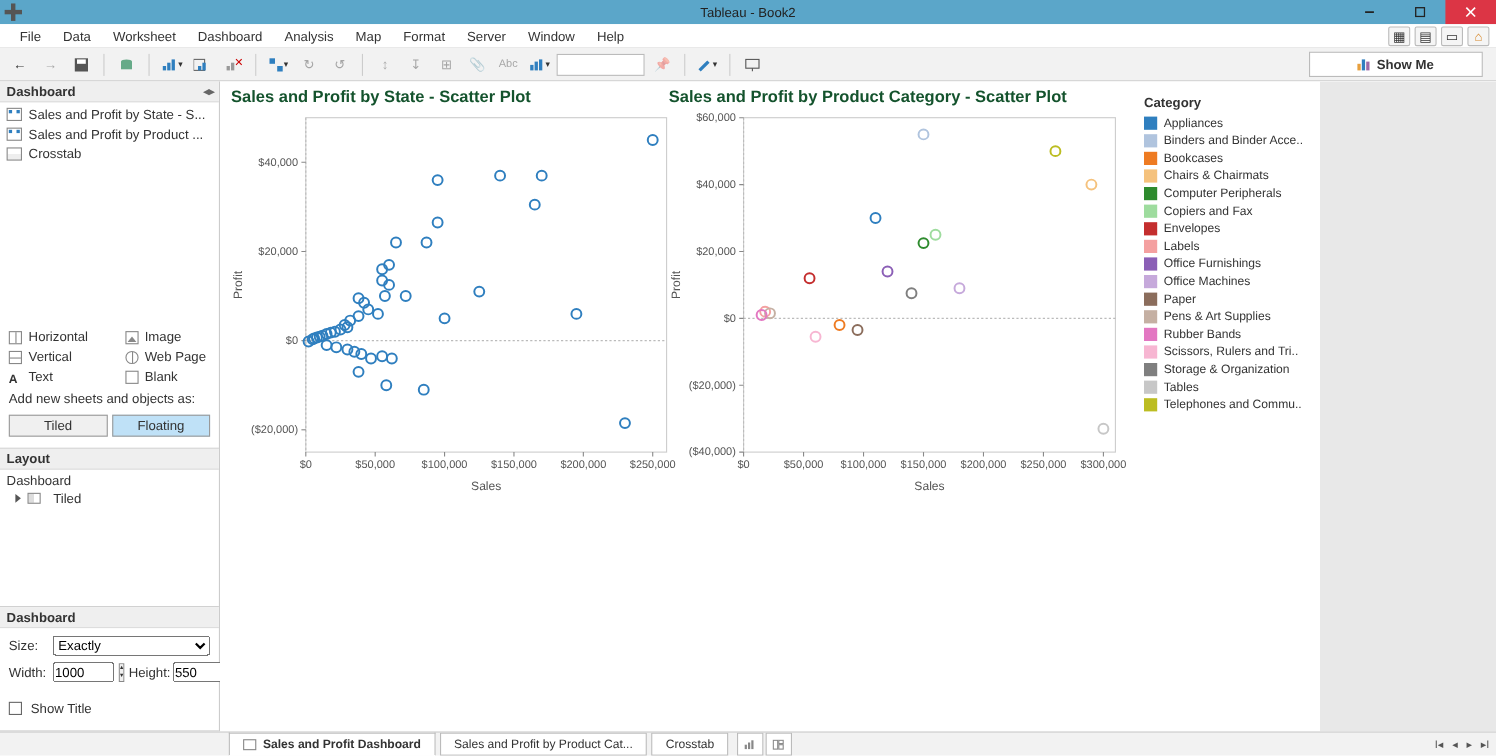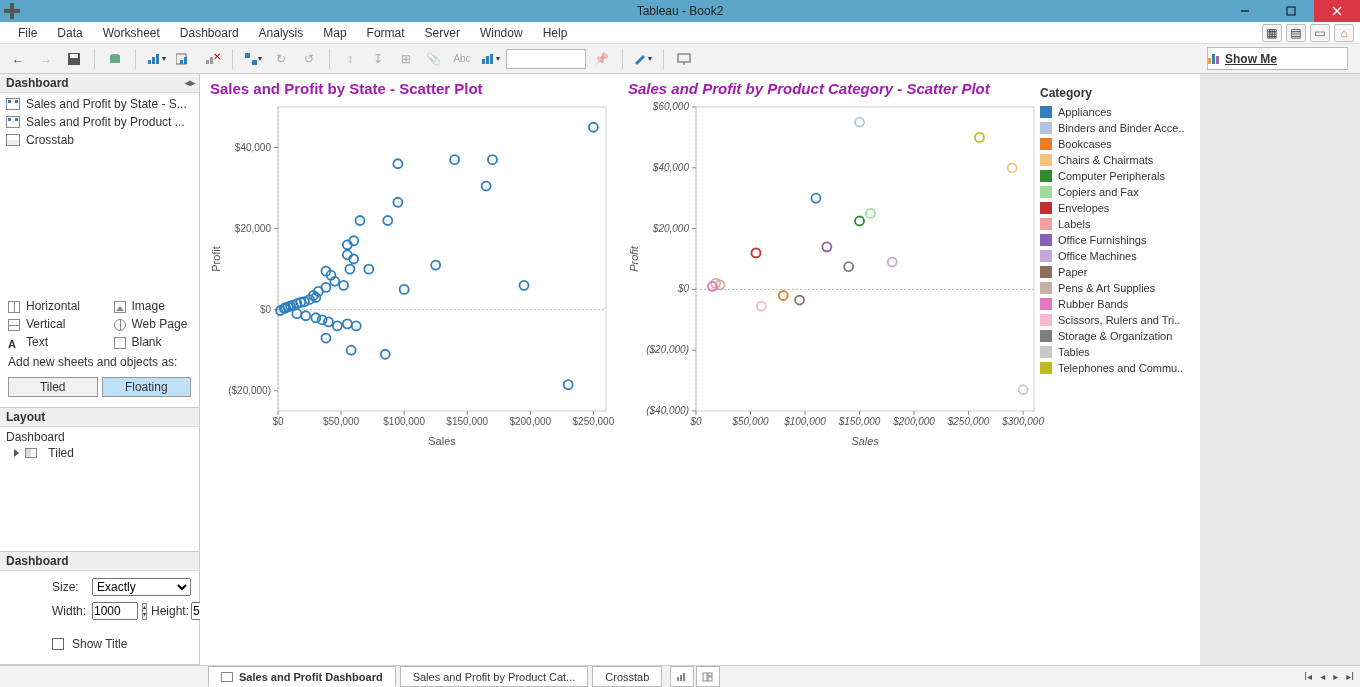--- a/index.html
+++ b/index.html
@@ -19,21 +19,21 @@
   .menubar .menu-item { padding: 0 10px; height: 22px; line-height: 22px; cursor: default; }
   .menubar .right-icons { position: absolute; right: 6px; top: 2px; display: flex; gap: 4px; }
   .menubar .right-icons .ico { width: 20px; height: 18px; border: 1px solid #bbb; border-radius: 2px; background: #f5f5f5; display:flex; align-items:center; justify-content:center; }
   .ico.home { background:#fff; }
 
   
   .toolbar { height: 30px; background: #f2f2f2; border-bottom: 1px solid #ccc; display: flex; align-items: center; padding: 0 6px; gap: 4px; position:relative;}
   .toolbar .tb-btn { width: 24px; height: 24px; display: flex; align-items: center; justify-content: center; border-radius: 2px; }
   .toolbar .tb-sep { width: 1px; height: 20px; background: #ccc; margin: 0 4px; }
   .toolbar .tb-sel { border:1px solid #bbb; background:#fff; height:20px; width:80px; }
-  .toolbar .showme { position:absolute; right:12px; top:3px; width:141px; height:23px; background:#fff; border:1px solid #bbb; display:flex; align-items:center; gap:6px; font-weight:bold;text-decoration:underline;}
+  .toolbar .showme { position:absolute; right:12px; top:3px; width:158px; height:23px; background:#fff; border:1px solid #bbb; display:flex; align-items:center; justify-content:center; gap:6px; font-weight:bold;}
   .toolbar .showme .bars{display:inline-flex; gap:1px; align-items:flex-end;}
   .toolbar .showme .bars span{width:3px; background:#2f7fbf;}
   .toolbar .showme .bars span:nth-child(1){height:6px; background:#e8a03e;}
   .toolbar .showme .bars span:nth-child(2){height:10px;}
   .toolbar .showme .bars span:nth-child(3){height:8px; background:#9d6aa7;}
 
   
   .main { display: flex; height: calc(687px - 22px - 22px - 30px - 22px); }
   .sidebar { width: 200px; border-right: 1px solid #ccc; display:flex; flex-direction:column; }
   .side-pane { border-bottom: 1px solid #ccc; }
@@ -63,32 +63,32 @@
   .seg .segbtn{ flex:1; border:1px solid #999; text-align:center; padding:2px 0; background:#f0f0f0;}
   .seg .segbtn.selected{ background:#bfe1f7;}
 
   .layout-pane { flex:1; }
   .layout-body { padding:2px 6px; }
   .layout-body .row{ display:flex; align-items:center; gap:4px; padding:1px 0;}
   .tri{ display:inline-block; width:0; height:0; border-top:4px solid transparent; border-bottom:4px solid transparent; border-left:5px solid #555; margin-right:2px;}
   .ti{ width:12px; height:10px; border:1px solid #888; display:inline-block; background:linear-gradient(90deg,#ddd 50%,#fff 50%);}
 
   .settings-pane { }
-  .settings-body { padding:4px 8px 10px 8px;margin-left:44px; }
+  .settings-body { padding:4px 8px 10px 8px; }
   .settings-body .row{ display:flex; align-items:center; gap:4px; padding:3px 0;}
   .settings-body label{ min-width:36px;}
   .settings-body select{ flex:1; font-size:12px;}
-  .num-in{ width:46px; font-size:12px;}
+  .num-in{ width:56px; font-size:12px;}
   .stepper{display:inline-flex; flex-direction:column; border:1px solid #888; height:17px; width:12px;}
   .stepper span{flex:1; font-size:6px; line-height:7px; text-align:center; background:#f0f0f0;}
   .cbx{width:12px; height:12px; border:1px solid #666; display:inline-block; margin-right:4px;}
 
   
   .canvas {flex:1; background:#fff; position:relative; overflow-y:auto; overflow-x:hidden;}
-  .panel-title { font-size:15px; color:#a21caf; font-weight:600; padding:6px 4px 4px 4px;}
+  .panel-title { font-size:15px; color:#14532d; font-weight:600; padding:6px 4px 4px 4px;}
   .chart { position:absolute; }
   .chart svg { font-size:10px; }
 
   .legend { position:absolute; right: 6px; top: 12px; width: 150px;}
   .leg-title { font-weight:bold; font-size:12px; padding-bottom:4px;}
   .leg-item { display:flex; align-items:center; gap:6px; padding:2px 0; font-size:11px; white-space:nowrap; overflow:hidden; text-overflow:ellipsis; }
   .leg-sw{ width:12px; height:12px; flex-shrink:0;}
 
   .canvas-gray{ position:absolute; left:1000px; top:0; right:0; bottom:0; background:#e8e8e8;}
 
@@ -415,21 +415,21 @@
           <circle cx="131.2923076923077" cy="224.88" r="4.5" fill="none" stroke="#2f7fbf" stroke-width="1.8"></circle>
           <circle cx="141.3846153846154" cy="222.85333333333332" r="4.5" fill="none" stroke="#2f7fbf" stroke-width="1.8"></circle>
           <circle cx="150.2153846153846" cy="224.88" r="4.5" fill="none" stroke="#2f7fbf" stroke-width="1.8"></circle>
           <circle cx="119.93846153846154" cy="237.04000000000002" r="4.5" fill="none" stroke="#2f7fbf" stroke-width="1.8"></circle>
           <circle cx="145.16923076923078" cy="249.2" r="4.5" fill="none" stroke="#2f7fbf" stroke-width="1.8"></circle>
           <circle cx="179.23076923076923" cy="253.25333333333333" r="4.5" fill="none" stroke="#2f7fbf" stroke-width="1.8"></circle>
           <circle cx="362.15384615384613" cy="283.6533333333333" r="4.5" fill="none" stroke="#2f7fbf" stroke-width="1.8"></circle>
         </svg>
     </div>
 
-    <div class="chart" style="left:424px; top:0; width:420px;font-style:italic;">
+    <div class="chart" style="left:404px; top:0; width:420px;">
       <div class="panel-title">Sales and Profit by Product Category - Scatter Plot</div>
       <svg id="svg2" width="420" height="350">
           <rect x="72" y="6" width="338" height="304" fill="none" stroke="#ccc"></rect>
           <line x1="72" x2="410" y1="188.39999999999998" y2="188.39999999999998" stroke="#bbb" stroke-dasharray="2,2"></line>
           <line x1="72" x2="72" y1="6" y2="310" stroke="#bbb" stroke-dasharray="2,2"></line>
           <line x1="72" x2="72" y1="310" y2="314" stroke="#888"></line>
           <text x="72" y="324" text-anchor="middle" fill="#555" font-size="10">$0</text>
           <line x1="126.51612903225806" x2="126.51612903225806" y1="310" y2="314" stroke="#888"></line>
           <text x="126.51612903225806" y="324" text-anchor="middle" fill="#555" font-size="10">$50,000</text>
           <line x1="181.03225806451613" x2="181.03225806451613" y1="310" y2="314" stroke="#888"></line>

